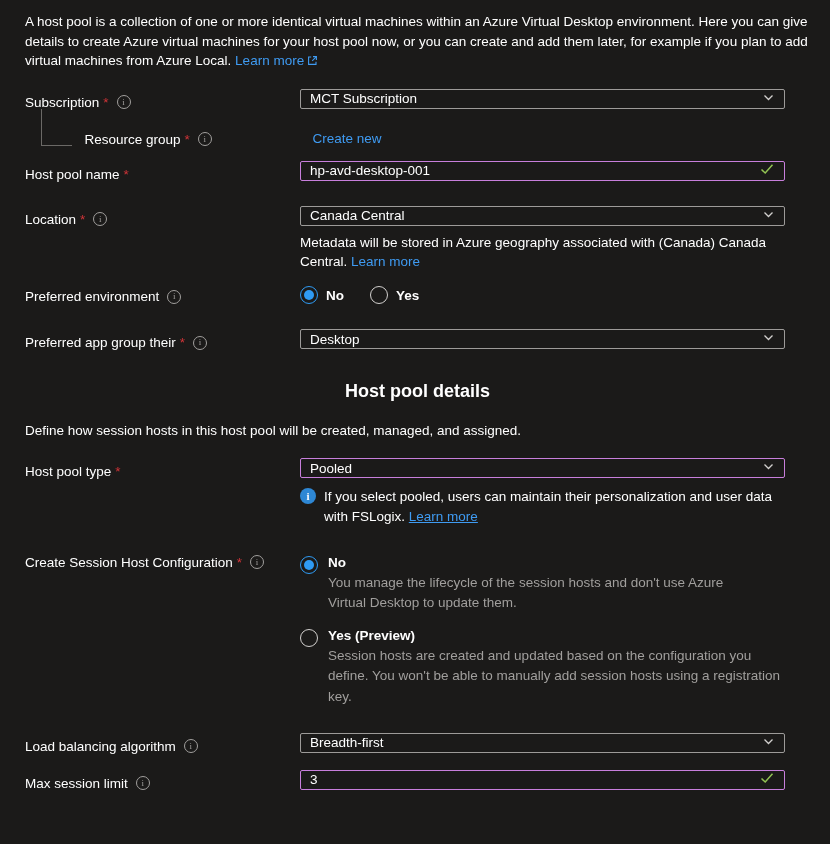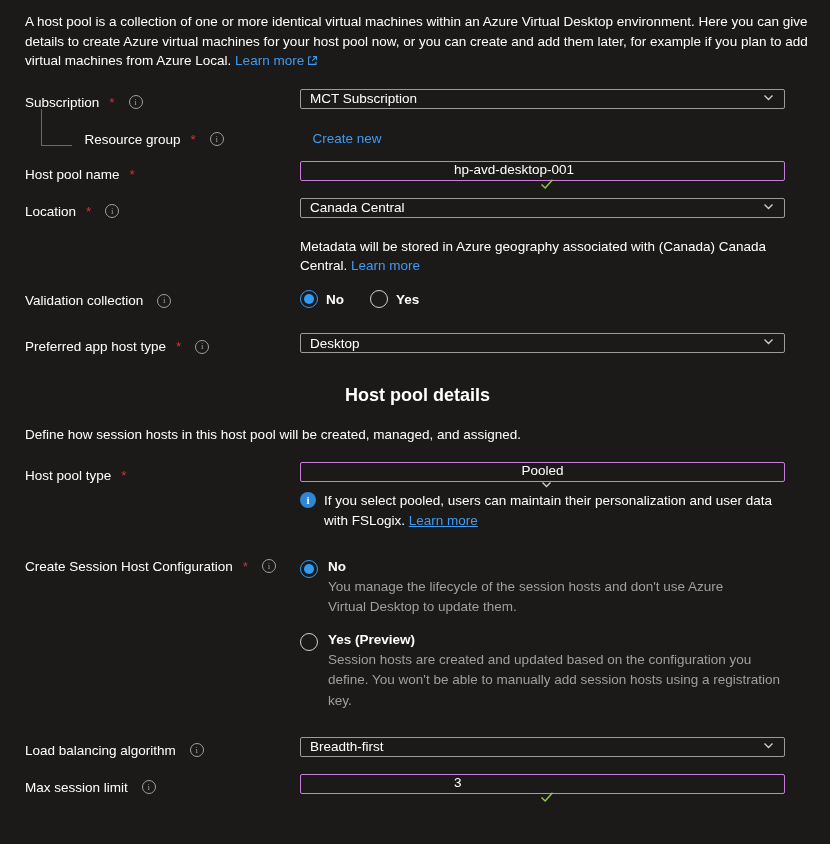--- a/index.html
+++ b/index.html
@@ -21,21 +21,21 @@
     margin: 0 0 17px 0;
   }
   .link { color: #3f9bf2; text-decoration: none; cursor: pointer; }
   .link.underline { text-decoration: underline; }
   .ext-icon { margin-left: 3px; vertical-align: -1px; }
 
   
   .row { display: flex; align-items: flex-start; }
   .label-col {
     width: 275px; flex: none;
-    display: flex; align-items: center; gap: 11px;
+    display: flex; align-items: center; gap: 5px;
     padding-top: 6px;
     position: relative;
   }
   .field-col { width: 485px; flex: none; }
   .lbl { color: #ffffff; }
   .req { color: #d13438; margin-left: -1px; }
   .info-icon {
     width: 14px; height: 14px; flex: none;
     border: 1px solid #a19f9d; border-radius: 50%;
     color: #a19f9d; font-size: 9px; line-height: 1;
@@ -46,33 +46,33 @@
 
   
   .control {
     height: 20px; width: 100%;
     border: 1px solid #9d9b99; border-radius: 2px;
     background: #1b1a19;
     display: flex; align-items: center; justify-content: space-between;
     padding: 0 9px;
     cursor: pointer;
   }
-  .control.focused { border-color: #c87fdc; flex-direction: column; }
+  .control.focused { border-color: #c87fdc; }
   .control .value { color: #ffffff; white-space: nowrap; }
   .text-input {
     flex: 1; min-width: 0;
     background: transparent; border: none; outline: none;
     color: #ffffff; font: inherit; padding: 0;
   }
   .chev { flex: none; margin-left: 8px; }
   .checkmark { flex: none; margin-left: 8px; }
 
   .create-new { display: inline-block; margin-top: 5px; }
 
-  .helper { margin-top: 20px; line-height: 1.4; max-width: 472px; color: #ffffff; }
+  .helper { margin-top: 8px; line-height: 1.4; max-width: 472px; color: #ffffff; }
 
   
   .radio-row { display: flex; gap: 26px; padding-top: 3px; }
   .radio-opt { display: flex; align-items: center; gap: 8px; cursor: pointer; }
   .radio {
     width: 18px; height: 18px; flex: none;
     border: 1px solid #d2d0ce; border-radius: 50%;
     position: relative; background: transparent;
   }
   .radio.selected { border: 1.5px solid #2f9bf4; }
@@ -111,21 +111,21 @@
     position: absolute; left: 3px; top: -17px;
     width: 31px; height: 37px;
     border-left: 1px solid #6b6966;
     border-bottom: 1px solid #6b6966;
   }
   .label-indent { padding-left: 47px; }
 
   
   .mb-sub   { margin-bottom: 16px; }
   .mb-rg    { margin-bottom: 14px; justify-content: center; }
-  .mb-hpn   { margin-bottom: 16px; }
+  .mb-hpn   { margin-bottom: 24px; }
   .mb-loc   { margin-bottom: 12px; }
   .mb-val   { margin-bottom: 25px; }
   .mb-pagt  { margin-bottom: 31px; }
   .mb-hpt   { margin-bottom: 25px; }
   .mb-cshc  { margin-bottom: 26px; }
   .mb-lba   { margin-bottom: 16px; }
 </style>
 </head>
 <body>
 
@@ -196,40 +196,40 @@
             </svg></span>
       </div>
       <div class="helper"><span>Metadata will be stored in Azure geography associated with (Canada) Canada Central.</span>
         <a class="link">Learn more</a>
       </div>
     </div>
   </div>
 
   <div class="row mb-val">
     <div class="label-col">
-      <span class="lbl">Validation collection</span>
+      <span class="lbl">Preferred environment</span>
       <span class="info-icon">i</span>
     </div>
     <div class="field-col">
       <div class="radio-row">
         <label class="radio-opt">
           <span class="radio selected"></span>
           <span class="radio-lbl">No</span>
         </label>
         <label class="radio-opt">
           <span class="radio"></span>
           <span class="radio-lbl">Yes</span>
         </label>
       </div>
     </div>
   </div>
 
   <div class="row mb-pagt">
     <div class="label-col">
-      <span class="lbl">Preferred app host type</span>
+      <span class="lbl">Preferred app group their</span>
       <span class="req">*</span>
       <span class="info-icon">i</span>
     </div>
     <div class="field-col">
       <div class="control">
         <span class="value">Desktop</span>
         <span class="chev"><svg width="13" height="13" viewBox="0 0 13 13">
               <path d="M2.5 4.5 L6.5 8.5 L10.5 4.5" fill="none" stroke="#d2d0ce" stroke-width="1.3"></path>
             </svg></span>
       </div>

